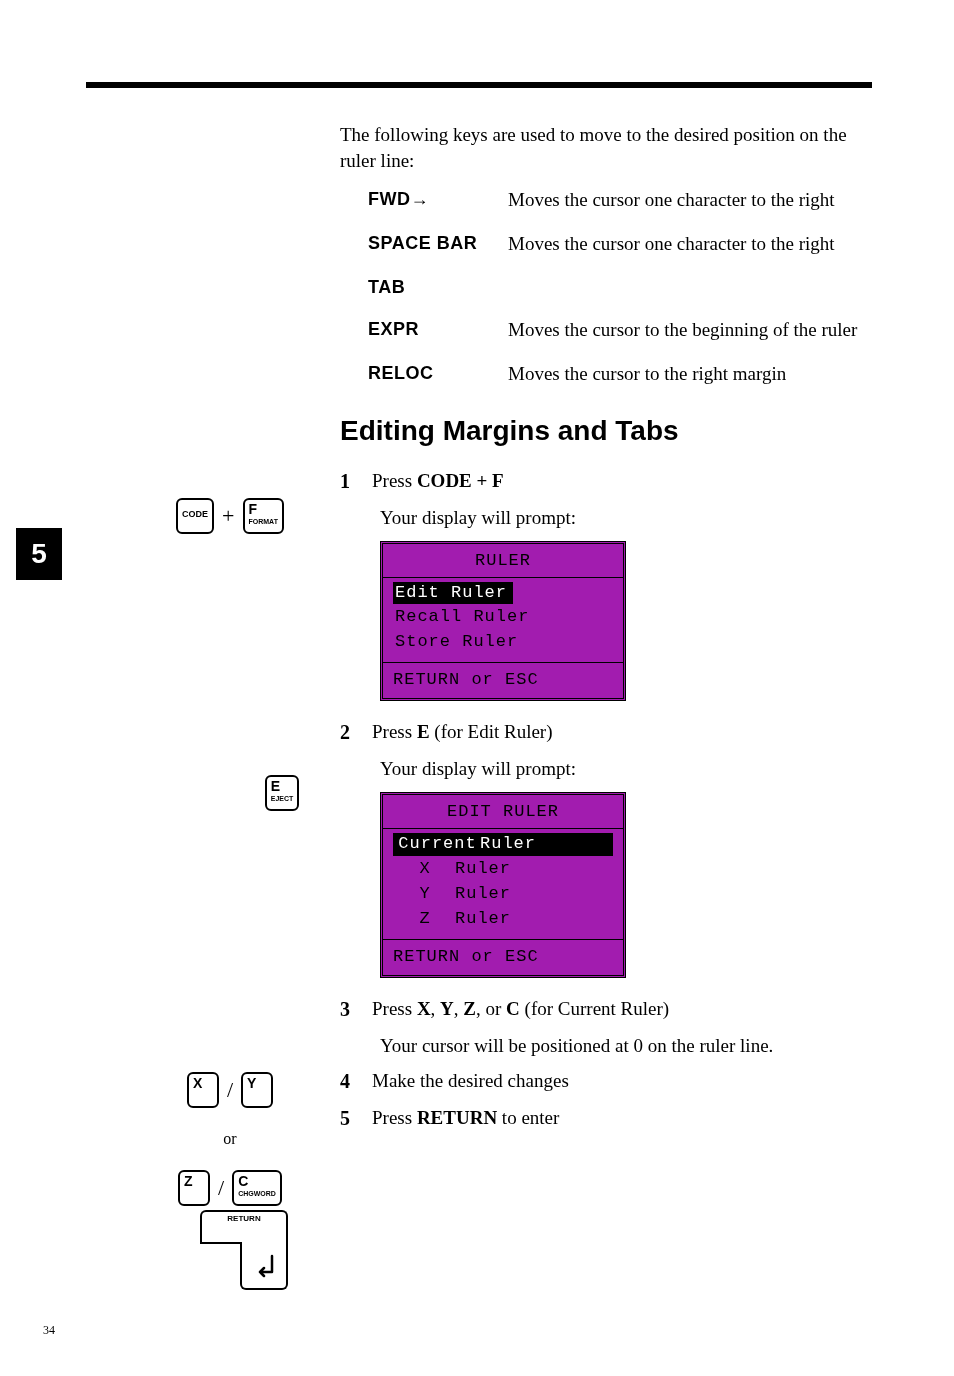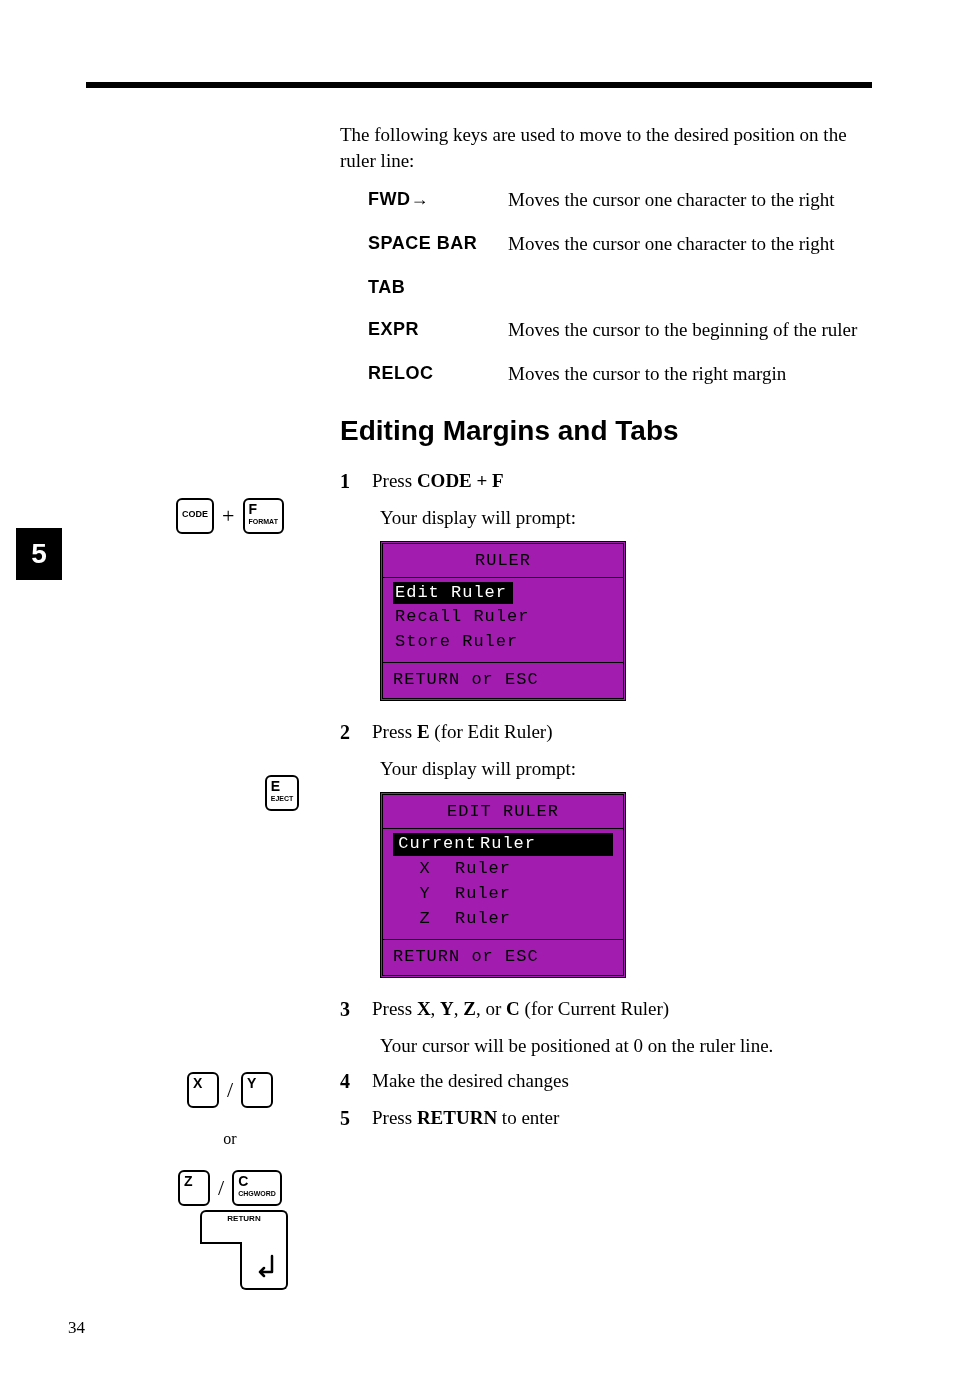--- a/index.html
+++ b/index.html
@@ -52,21 +52,21 @@
   .screenbox .sel { background:#000; color:#fff; display:inline-block; padding: 0 6px 0 2px; margin-bottom:2px; letter-spacing:1px;}
   .screenbox .opt { padding-left: 2px; margin-bottom:2px; letter-spacing:1px;}
   .screenbox .footer { padding: 6px 10px; letter-spacing:1px;}
   .screenbox .col2 .row2 { display:flex; }
   .screenbox .col2 .c1 { width: 60px; text-align:center;}
   .screenbox .col2 .c2 { flex:1; }
   .screenbox .sel2 { background:#000; color:#fff; display:flex; padding:0 6px 0 2px; margin-bottom:2px; letter-spacing:1px;}
   .screenbox .sel2 .c1 { width:85px; }
   .screenbox .sel2 .c2 { flex:1; }
   
-  .pagenum { position:absolute; left: 68px; bottom: 38px; font-size: 17px; }
+  .pagenum { position:absolute; left: 43px; bottom: 38px; font-size: 12px; }
   
   .chtab { position:absolute; left:16px; top:528px; width:46px; height:52px; background:#000; color:#fff; font-family: Arial, Helvetica, sans-serif; font-weight:bold; font-size:28px; display:flex; align-items:center; justify-content:center; }
   
   .illus { position:absolute; left: 140px; width: 180px; }
   .illus1 { top: 498px; }
   .illus2 { top: 775px; left: 242px; width: 80px;}
   .illus3 { top: 1072px; }
   .illus4 { top: 1210px; left: 200px; width: 120px;}
   .keycap {
     display:inline-flex; flex-direction: column; justify-content:flex-start;

